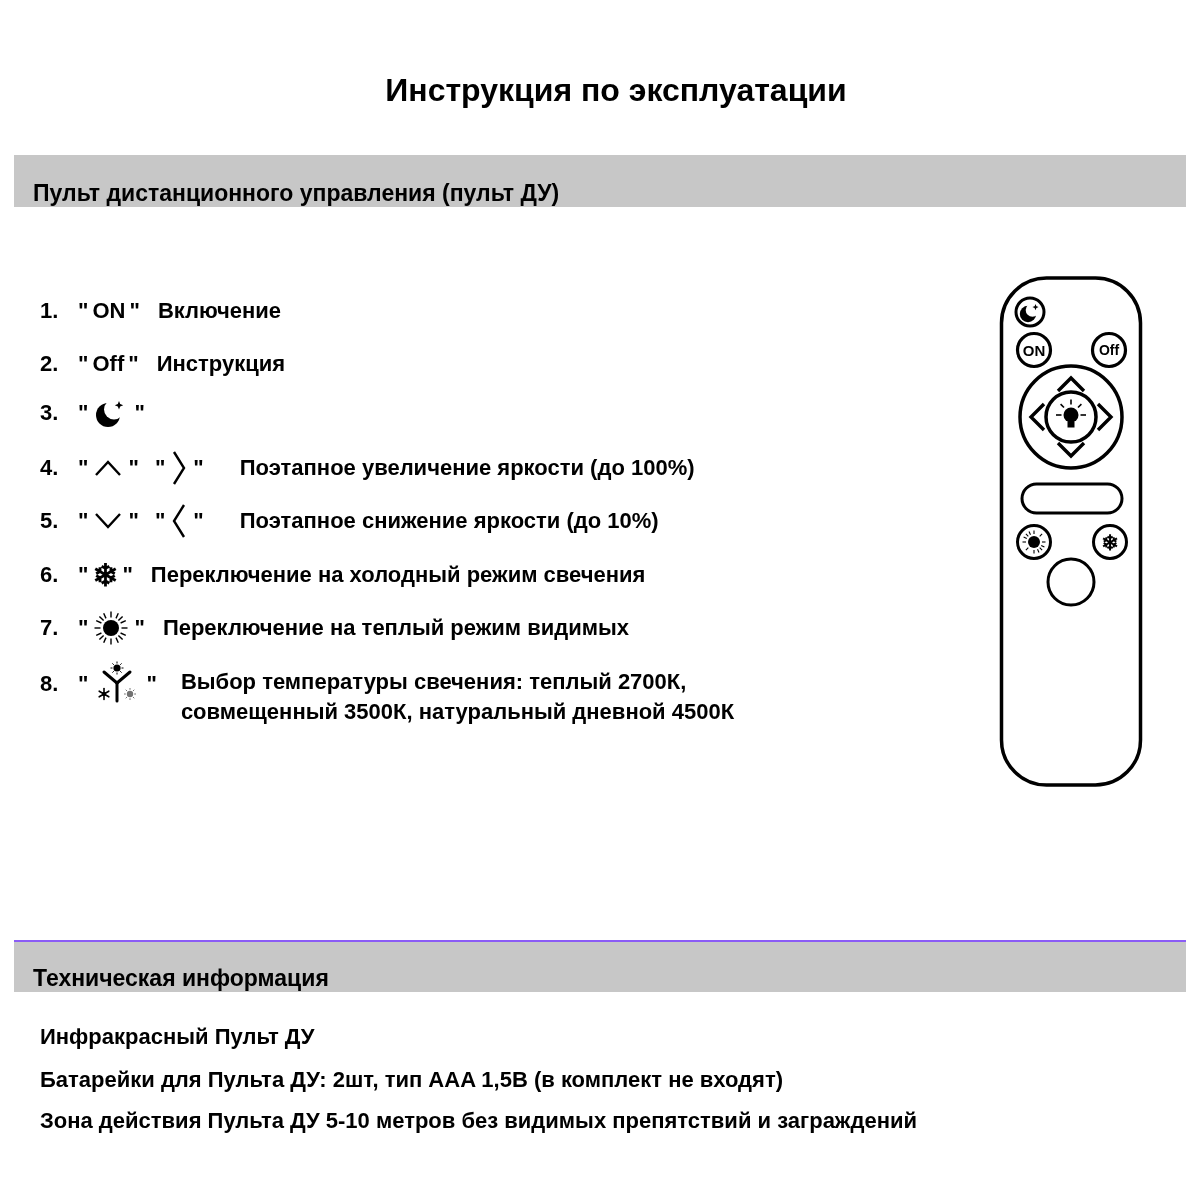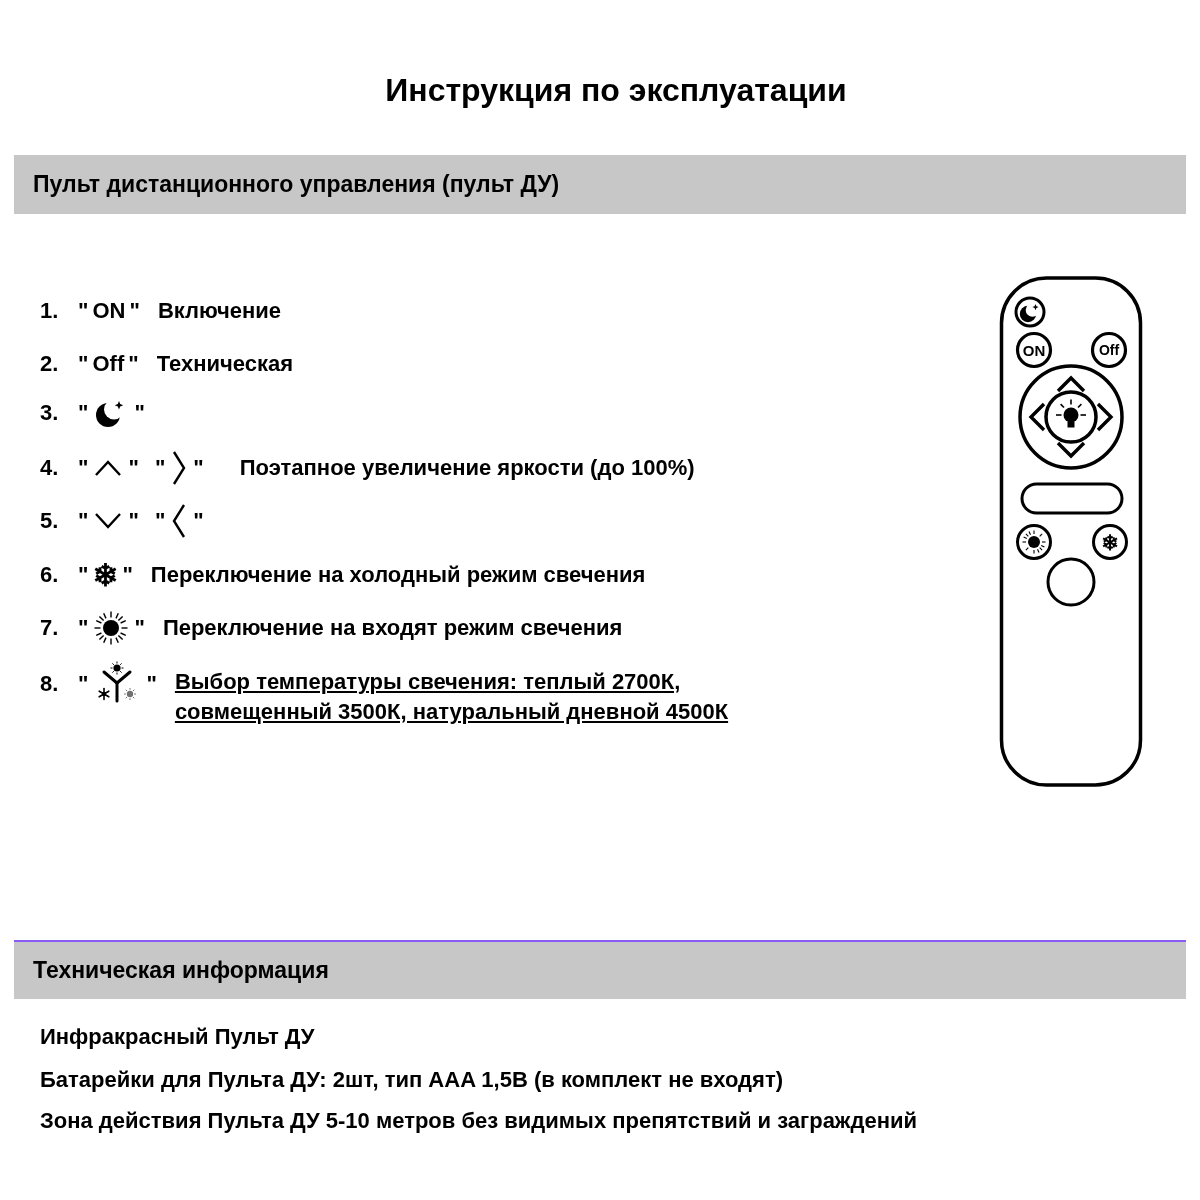--- a/index.html
+++ b/index.html
@@ -6,39 +6,39 @@
   body {
     width:1200px; height:1200px; background:#ffffff; position:relative;
     font-family:"Liberation Sans", sans-serif; color:#000; overflow:hidden;
   }
   .abs { position:absolute; }
   .page-title {
     top:72px; left:0; width:1200px; text-align:center;
     font-size:32px; font-weight:bold;margin-left:16px;
   }
   .section-bar {
-    left:14px; width:1172px; height:59px; background:#c7c7c7;
-    display:flex; align-items:center; padding-left:19px; box-sizing:border-box;
+    left:14px; width:1172px; height:52px; background:#c7c7c7;
+    display:flex; align-items:flex-end; padding-left:19px; box-sizing:border-box;
     font-size:23px; font-weight:bold;
   }
   .bar-remote { top:155px; }
   .bar-tech   { top:940px; border-top:2px solid #8b5cf6; }
 
   .row {
     left:40px; height:44px; display:flex; align-items:center;
     font-size:22px; font-weight:bold; white-space:nowrap;
   }
   .num { display:inline-block; width:34px; }
   .q { margin:0 4px; }
   .gap { display:inline-block; width:8px; }
   .desc { margin-left:14px; }
   .desc-wide { margin-left:32px; }
   .icon-box { display:inline-flex; align-items:center; justify-content:center; }
   .snowflake-glyph { font-size:31px; font-weight:bold; line-height:1; }
-  .two-line { margin-left:14px; line-height:30px;text-decoration:underline; }
+  .two-line { margin-left:20px; line-height:30px; }
   .icon8-wrap { position:relative; top:-13px; }
 
   .tech-line {
     left:40px; height:30px; display:flex; align-items:center;
     font-size:22px; font-weight:bold; white-space:nowrap;
   }
   .remote-svg { left:998px; top:275px; }
   svg text { font-family:"Liberation Sans", sans-serif; font-weight:bold; }
 </style>
 </head>
@@ -56,21 +56,21 @@
   <span>ON</span>
   <span class="q">"</span>
   <span class="desc">Включение</span>
 </div>
 
 <div class="abs row" style="top:342px">
   <span class="num">2.</span>
   <span class="q">"</span>
   <span>Off</span>
   <span class="q">"</span>
-  <span class="desc">Техническая</span>
+  <span class="desc">Инструкция</span>
 </div>
 
 <div class="abs row" style="top:391px">
   <span class="num">3.</span>
   <span class="q">"</span>
   <span class="icon-box">
     <svg width="38" height="38" viewBox="0 0 38 38">
       <circle cx="16" cy="21" r="12" fill="#000"></circle>
       <circle cx="22" cy="15.5" r="10" fill="#fff"></circle>
       <path d="M27 7 L28.2 10 L31.2 11.2 L28.2 12.4 L27 15.4 L25.8 12.4 L22.8 11.2 L25.8 10 Z" fill="#000"></path>
@@ -109,20 +109,21 @@
   </span>
   <span class="q">"</span>
   <span class="gap"></span>
   <span class="q">"</span>
   <span class="icon-box">
     <svg width="20" height="40" viewBox="0 0 20 40">
       <path d="M15 4 L5 20 L15 36" fill="none" stroke="#000" stroke-width="2.4"></path>
     </svg>
   </span>
   <span class="q">"</span>
+  <span class="desc desc-wide">Поэтапное снижение яркости (до 10%)</span>
 </div>
 
 <div class="abs row" style="top:553px">
   <span class="num">6.</span>
   <span class="q">"</span>
   <span class="icon-box snowflake-glyph">❄</span>
   <span class="q">"</span>
   <span class="desc">Переключение на холодный режим свечения</span>
 </div>
 
@@ -146,21 +147,21 @@
         <line x1="9.4" y1="14" x2="4.2" y2="11.7"></line>
           <line x1="28.6" y1="24" x2="33.8" y2="26.3"></line>
         <line x1="9.4" y1="24" x2="4.2" y2="26.3"></line>
           <line x1="28.6" y1="14" x2="33.8" y2="11.7"></line>
         <line x1="14" y1="28.6" x2="11.7" y2="33.8"></line>
           <line x1="24" y1="9.4" x2="26.3" y2="4.2"></line>
       </g>
     </svg>
   </span>
   <span class="q">"</span>
-  <span class="desc">Переключение на входят режим свечения</span>
+  <span class="desc">Переключение на теплый режим видимых</span>
 </div>
 
 <div class="abs row" style="top:667px; height:60px">
   <span class="icon8-wrap" style="display:inline-flex; align-items:center;">
     <span class="num">8.</span>
     <span class="q">"</span>
     <span class="icon-box">
       <svg width="50" height="46" viewBox="0 0 50 46">
         <g stroke="#000" stroke-width="3" stroke-linecap="round">
           <line x1="25" y1="22" x2="12" y2="11"></line>

